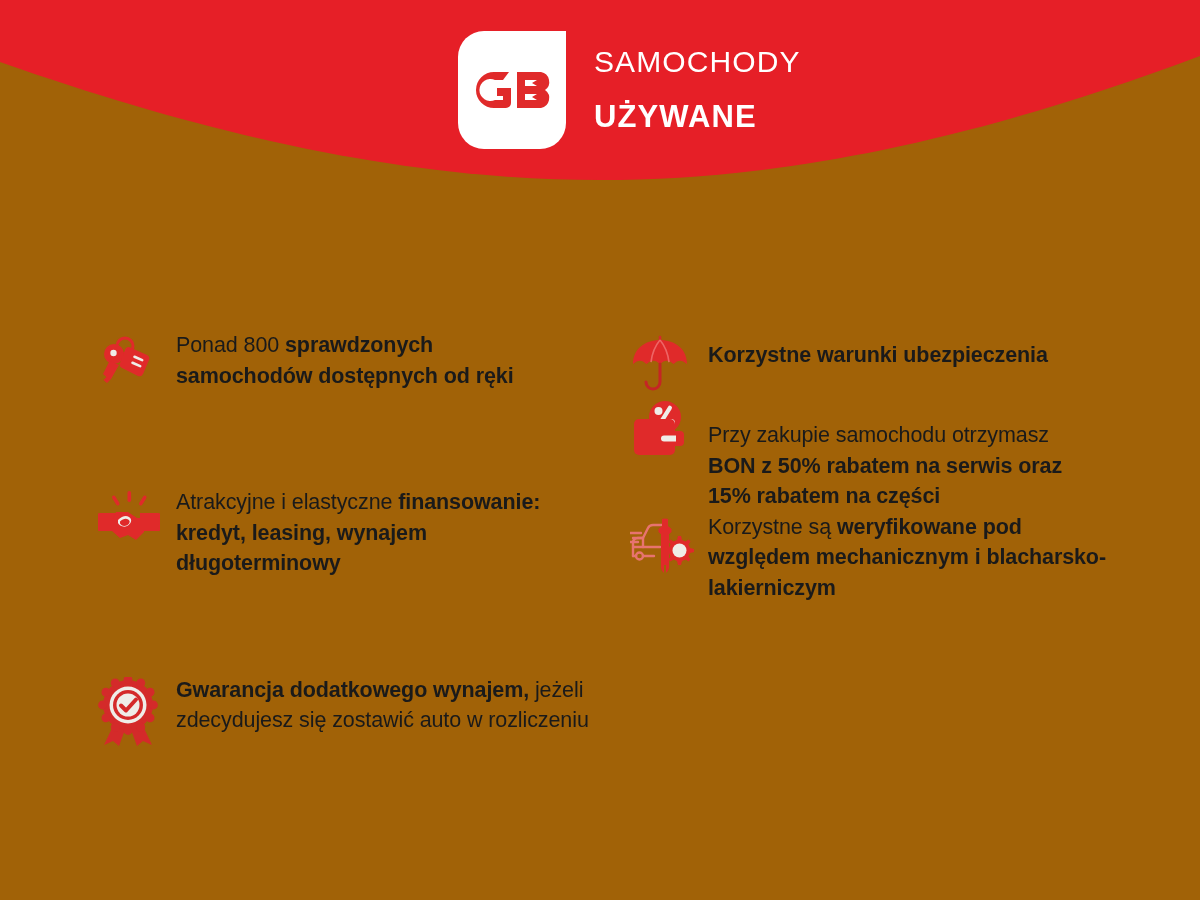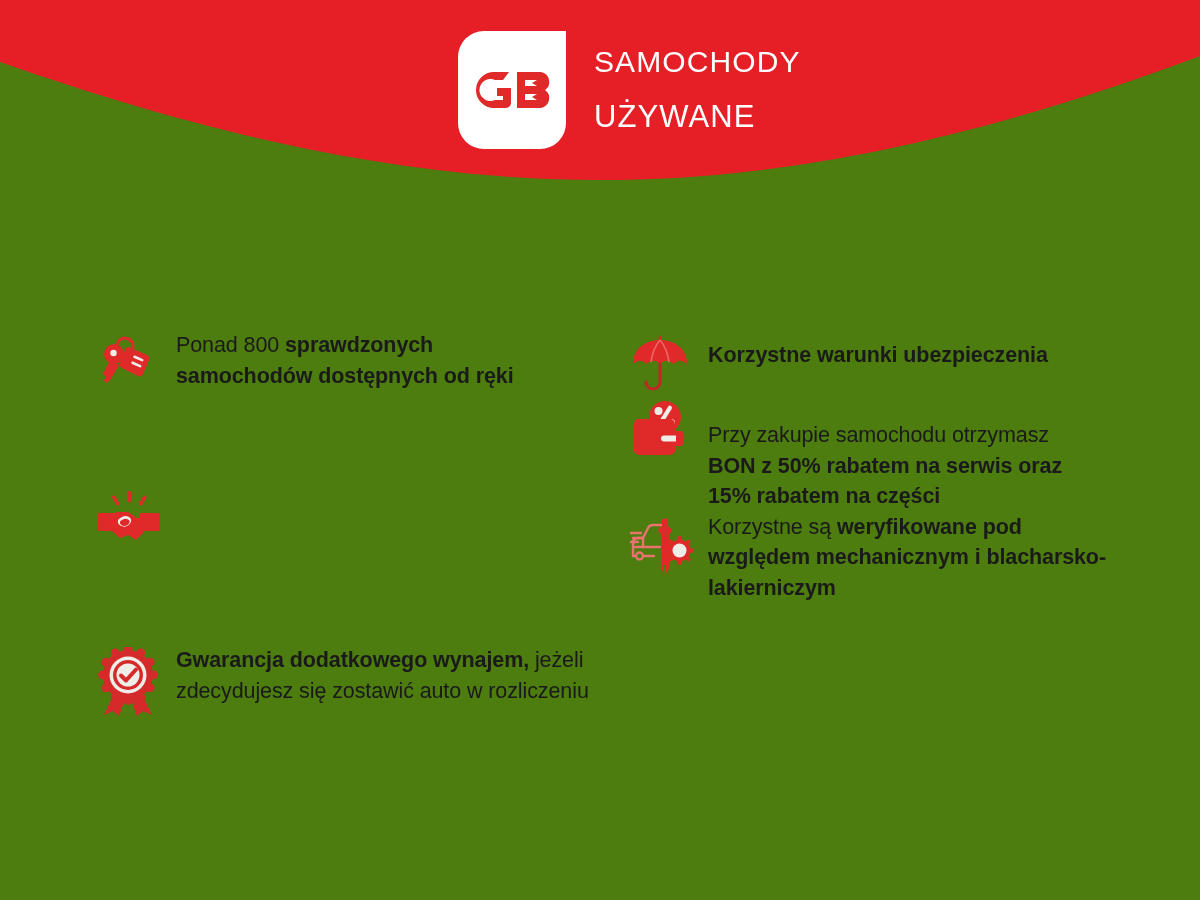--- a/index.html
+++ b/index.html
@@ -12,21 +12,21 @@
     overflow: hidden;
     background: #EFEDE8;
     font-family: "Liberation Sans", sans-serif;
     -webkit-font-smoothing: antialiased;
   }
 
   .poster {
     position: relative;
     width: 1200px;
     height: 900px;
-    background: #4d7c0f;
+    background: #a16207;
     overflow: hidden;
   }
 
   
   .header-banner {
     position: absolute;
     top: 0;
     left: 0;
     width: 1200px;
     height: 200px;
@@ -69,21 +69,21 @@
     color: #FFFFFF;
     font-size: 30px;
     letter-spacing: 1.1px;
     font-weight: 400;
   }
   .brand-line2 {
     display: block;
     color: #FFFFFF;
     font-size: 31px;
     letter-spacing: 1.1px;
-    font-weight: 400;
+    font-weight: 700;
     margin-top: 24px;
   }
 
   
   .features {
     position: absolute;
     top: 330px;
     left: 0;
     width: 1200px;
     display: grid;
@@ -198,20 +198,21 @@
 
               <path d="M42,22 L60,22 A3,3 0 0 1 63,25 L63,37 A3,3 0 0 1 60,40 L42,40 Z"></path>
 
               <path d="M18,21 L30,21 L39,27 L46,27 L46,41 L38,49 L30,44 L22,47 L14,40 L14,30 Z"></path>
               <path d="M22,30 L30,25 L37,30 L30,37 Z" fill="#EFEDE8" opacity="0"></path>
               <path d="M20,29 C24,25 28,24 31,26 C35,28.5 33,33 29,35 C25,37 21,34 20,32 Z" fill="#EFEDE8"></path>
               <path d="M22,30.5 C25,27.5 28,27 30.2,28.4 C33,30 31.5,33 28.5,34.4 C25.5,35.8 22.8,33.8 22,32.4 Z" fill="#E02A2A"></path>
             </g>
           </svg>
         </div>
+        <div class="feature-text"><span>Atrakcyjne i elastyczne </span><b>finansowanie: kredyt, leasing, wynajem długoterminowy</b><span></span></div>
       </div>
 
       <div class="feature f-rosette">
         <div class="feature-icon">
           <svg width="60" height="70" viewBox="0 0 60 70" aria-hidden="true">
             <g fill="#D42A2A">
 
               <path d="M16,47 L6,68 L15,64 L21,69 L28,50 Z"></path>
               <path d="M44,47 L54,68 L45,64 L39,69 L32,50 Z"></path>
 

